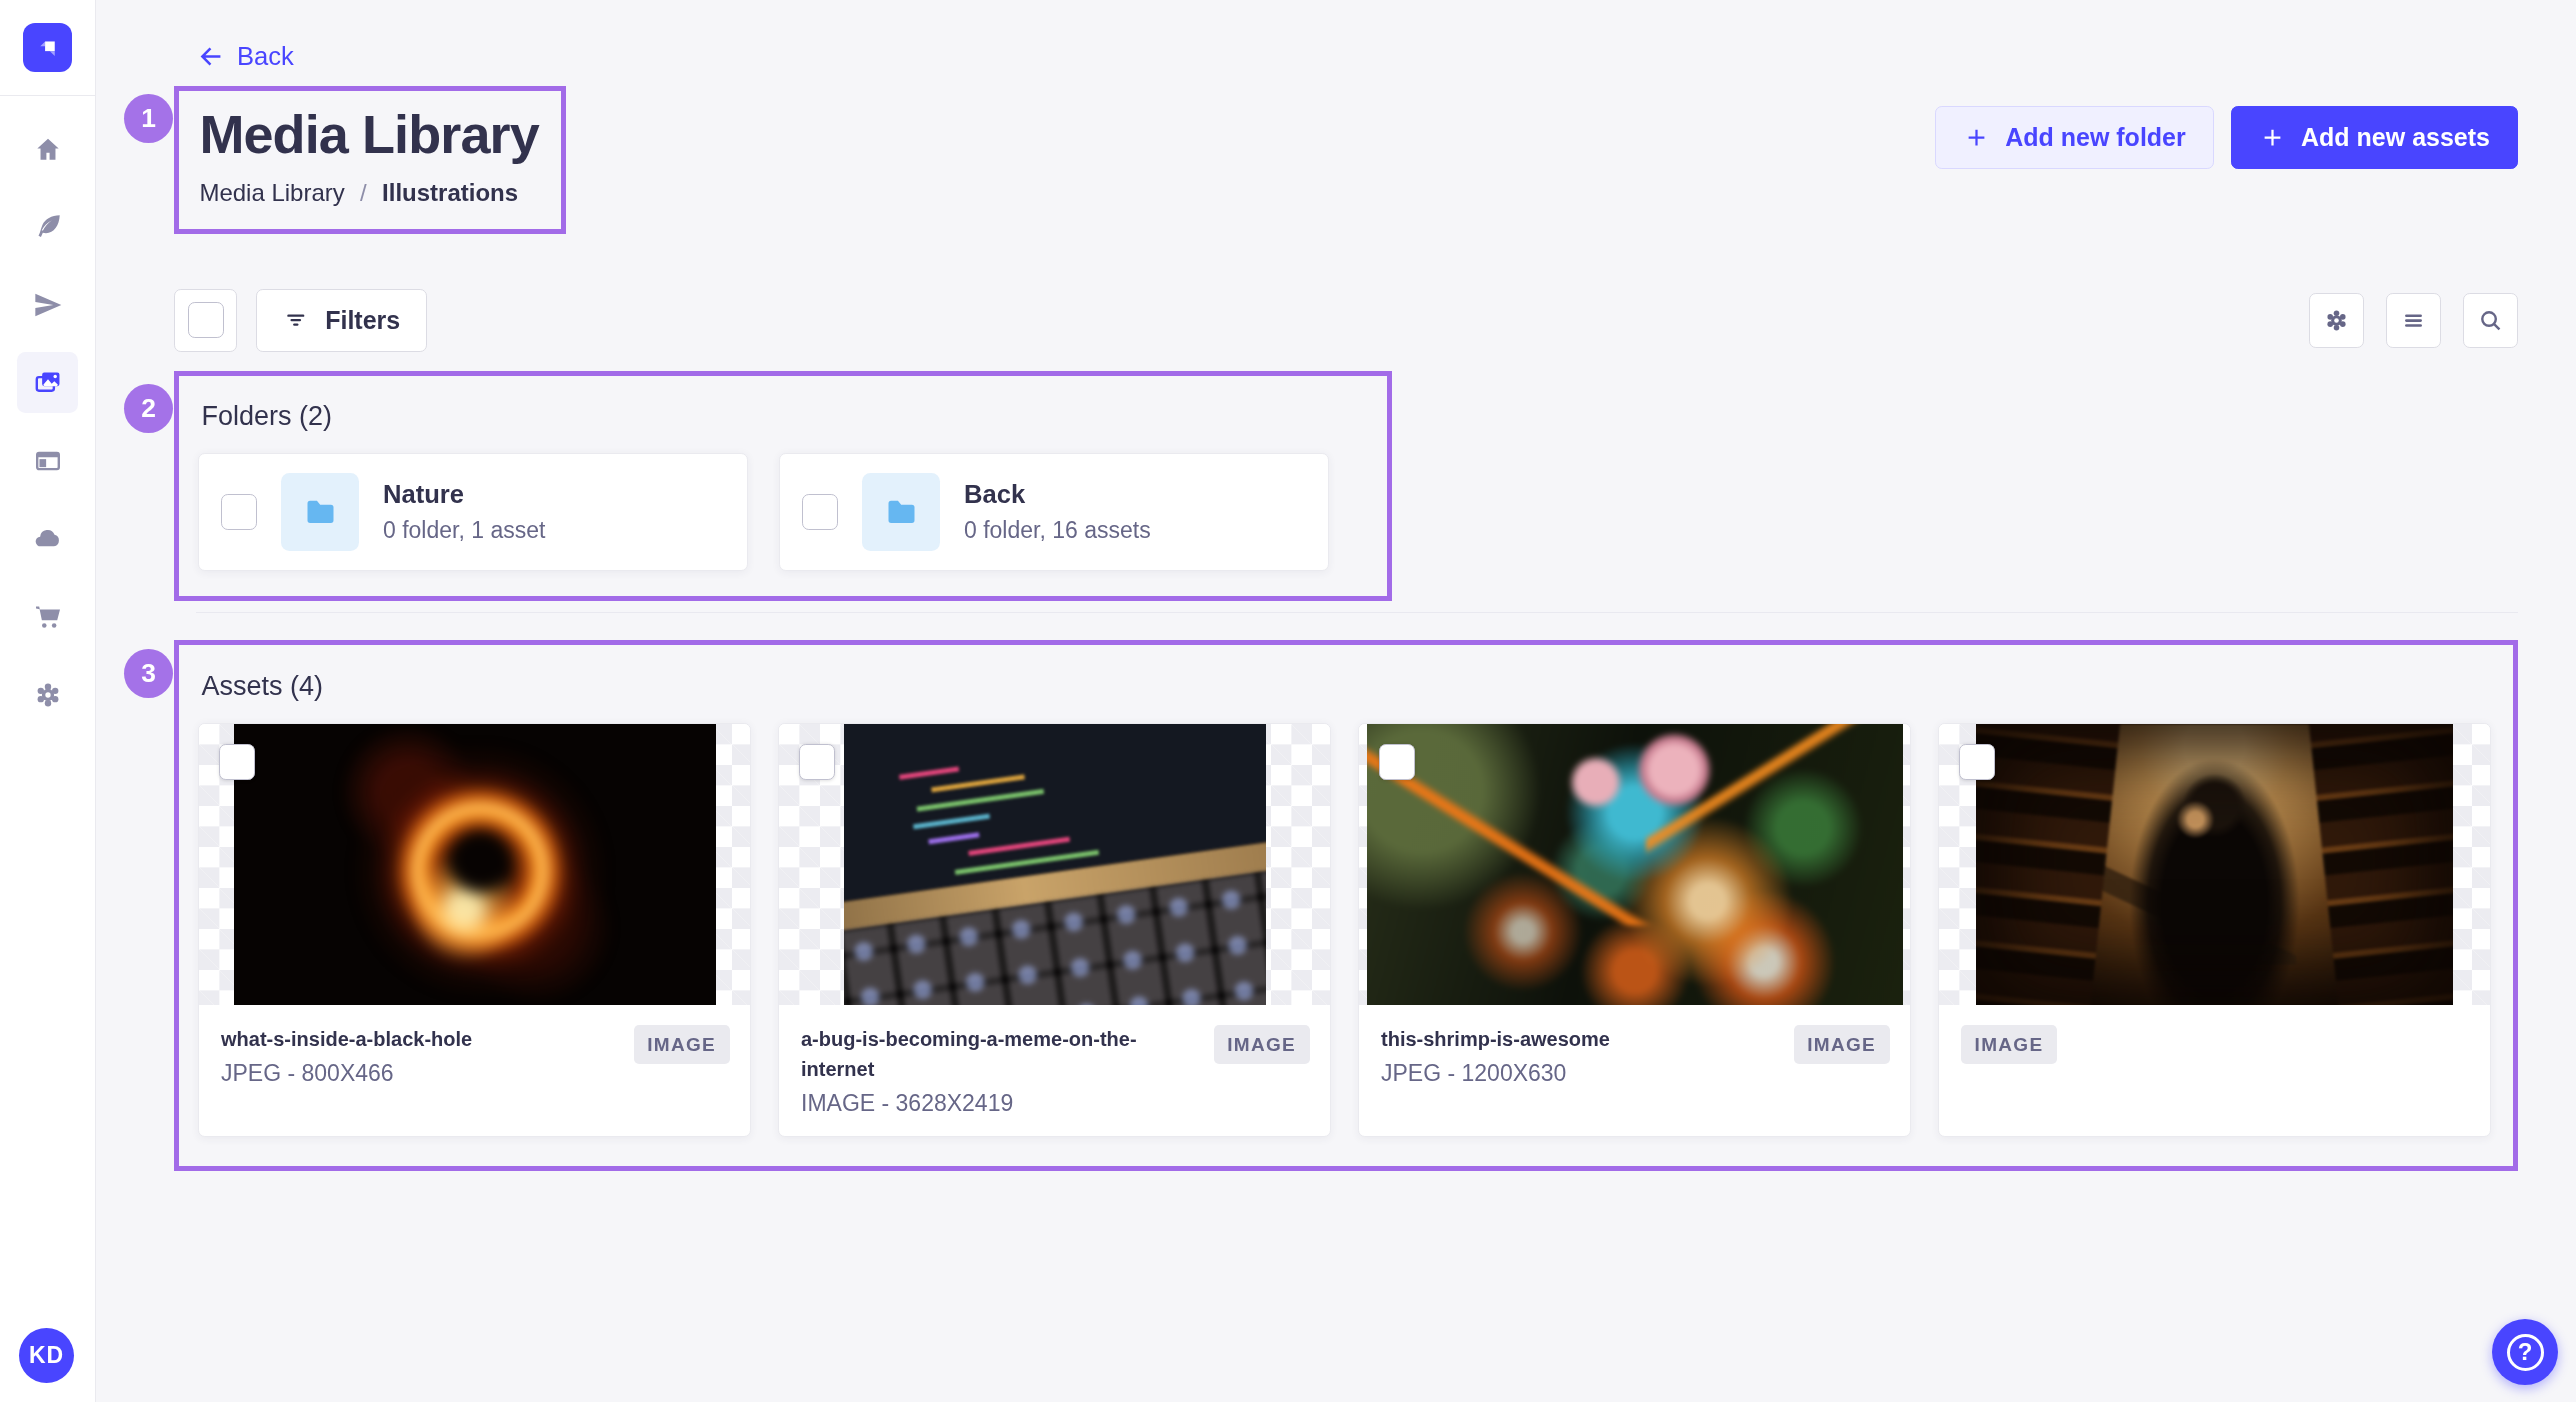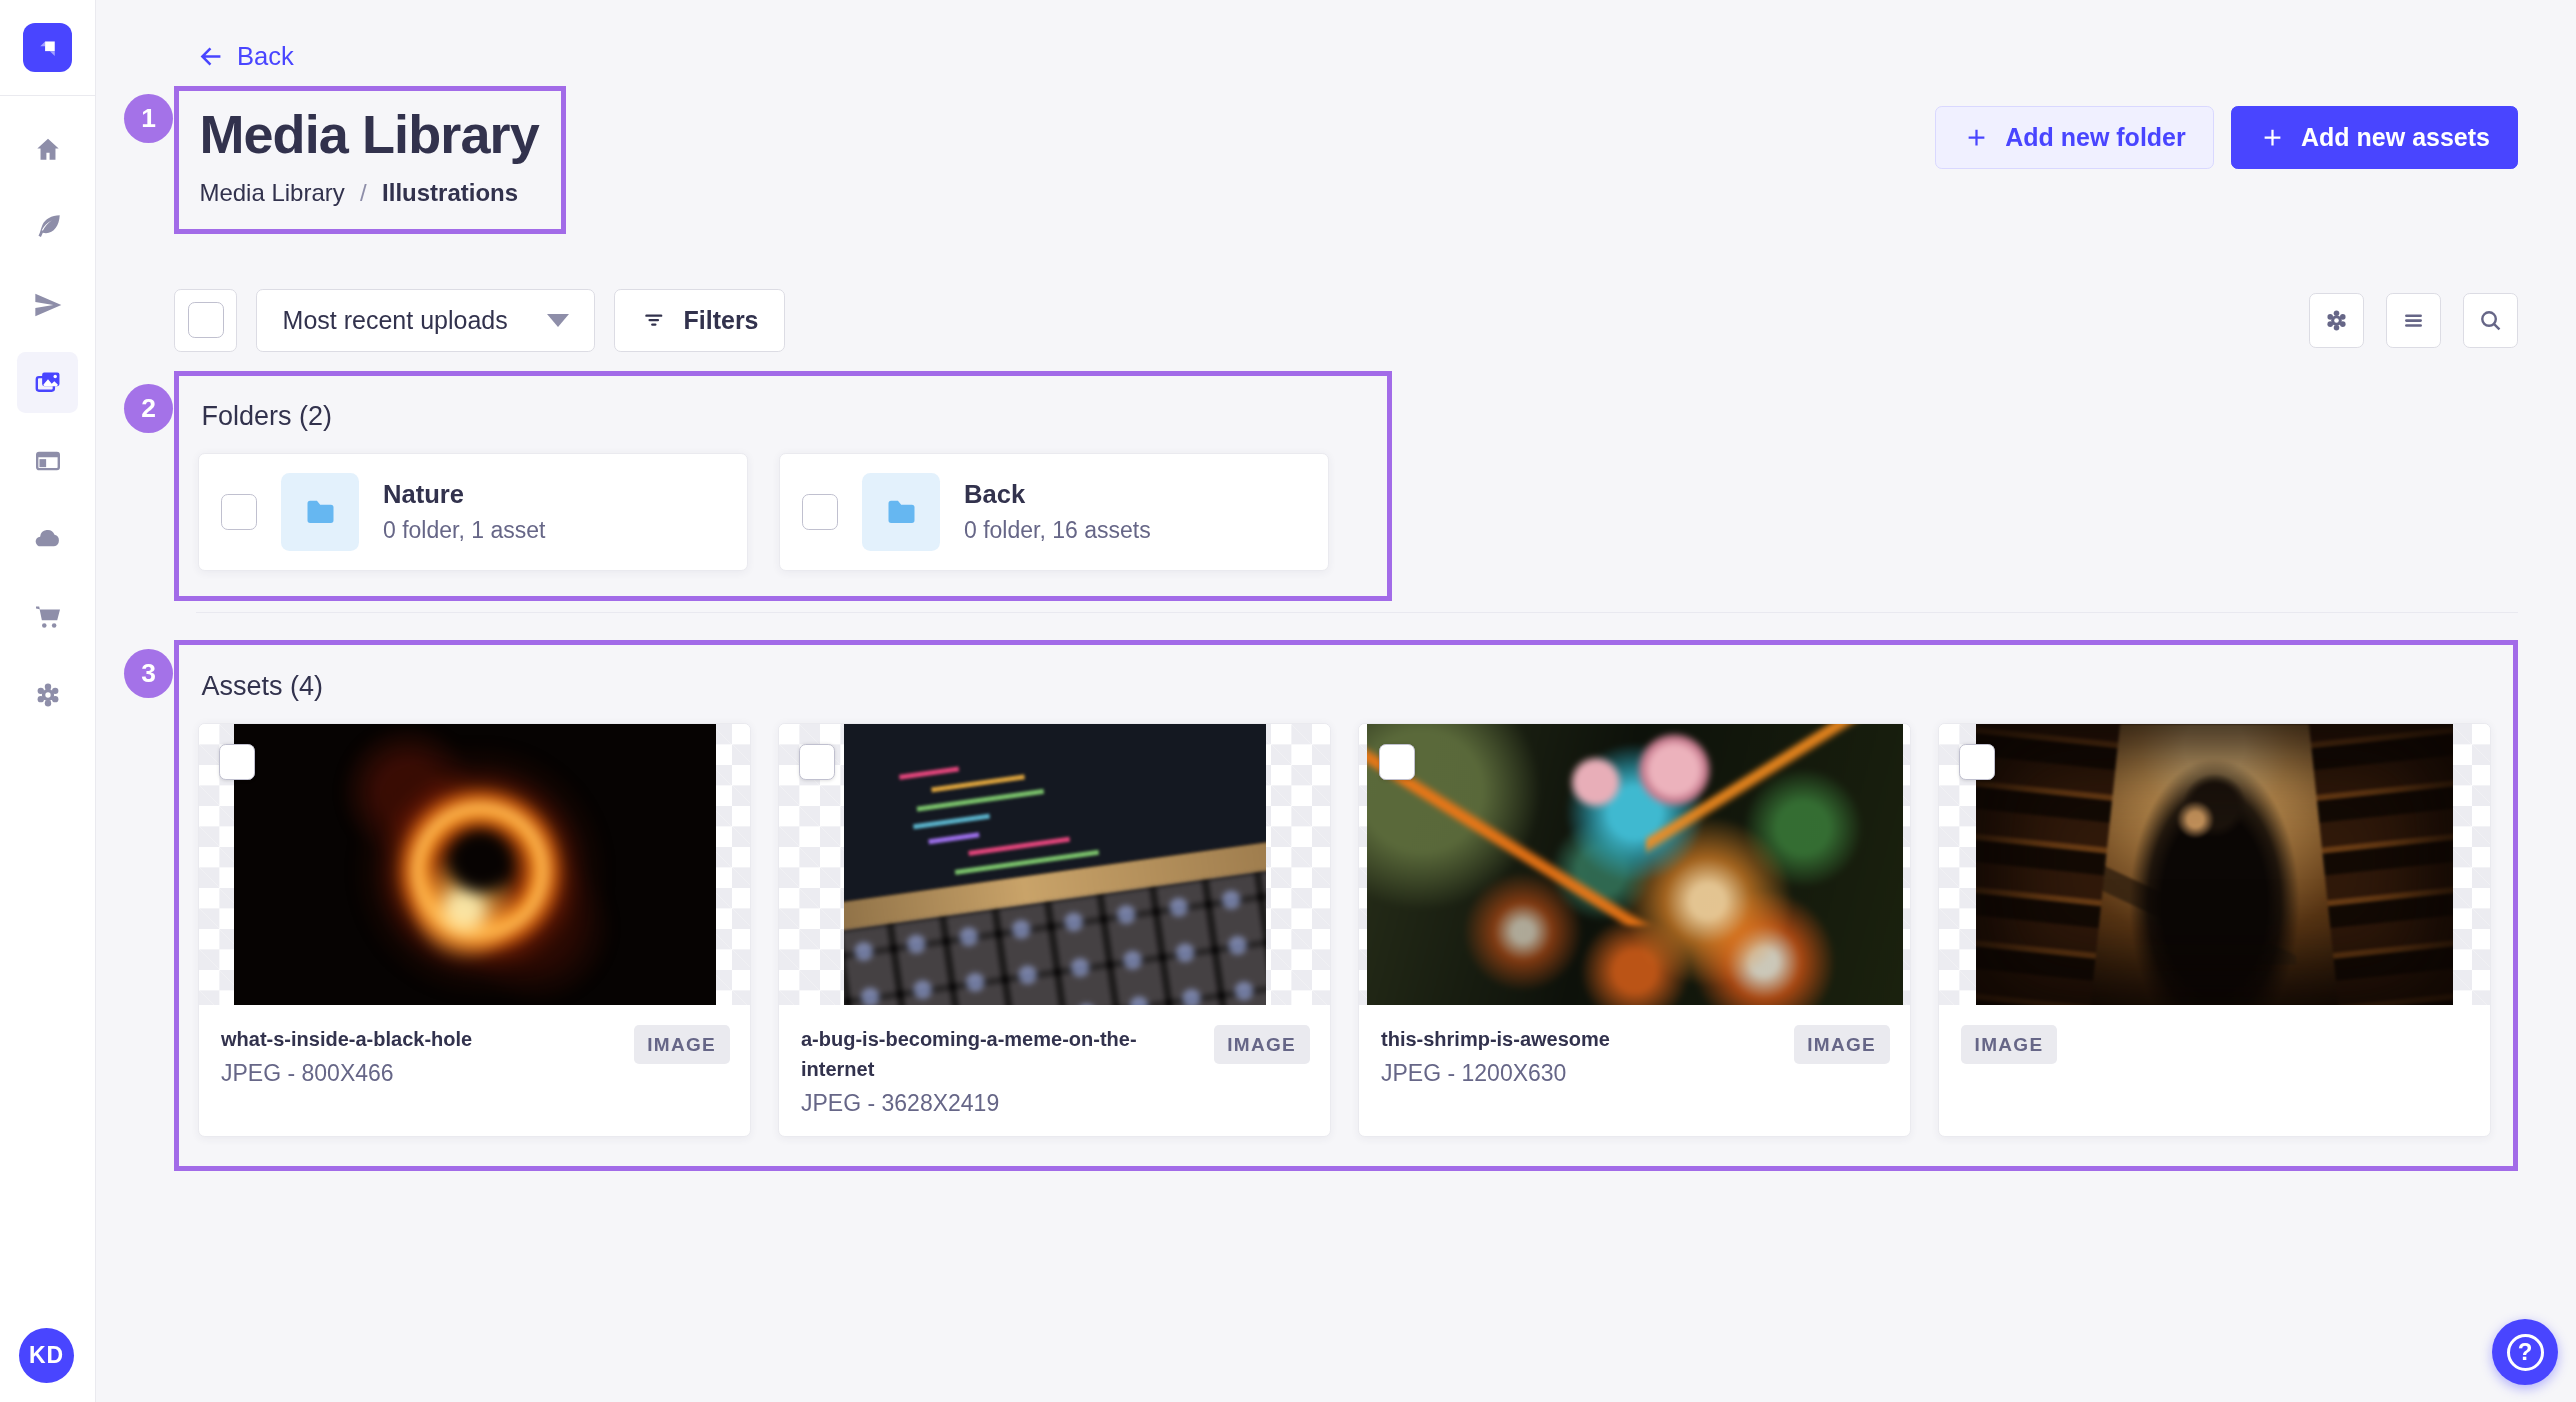--- a/index.html
+++ b/index.html
@@ -271,24 +271,20 @@
           <span>Add new assets</span>
         </button>
       </div>
     </div>
 
     <div class="toolbar">
       <div class="toolbar-left">
         <div class="ctl select-all">
           <span class="checkbox"></span>
         </div>
-        <div class="ctl sort">
-          <span>Most recent uploads</span>
-          <span class="caret"></span>
-        </div>
         <div class="ctl filters">
           <svg viewBox="0 0 24 24" width="25.6" height="25.6">
             <g fill="#32324D">
                 <rect x="4" y="7" width="16" height="2.2" rx="1.1"></rect>
                 <rect x="7" y="11.2" width="10" height="2.2" rx="1.1"></rect>
                 <rect x="9.5" y="15.4" width="5" height="2.2" rx="1.1"></rect>
               </g>
           </svg>
           <span>Filters</span>
         </div>
@@ -390,21 +386,21 @@
               <div class="lap">
                 <div class="scr"></div>
                 <div class="hinge"></div>
                 <div class="kb"></div>
               </div>
             </div>
           </div>
           <div class="caption">
             <div class="cap-text">
               <div class="asset-name">a-bug-is-becoming-a-meme-on-the-internet</div>
-              <div class="asset-meta">JPEG - 3628X2419</div>
+              <div class="asset-meta">IMAGE - 3628X2419</div>
             </div>
             <span class="badge">IMAGE</span>
           </div>
         </div>
 
         <div class="asset-card">
           <div class="thumb">
             <span class="checkbox"></span>
             <div class="shot art-shrimp"></div>
           </div>

